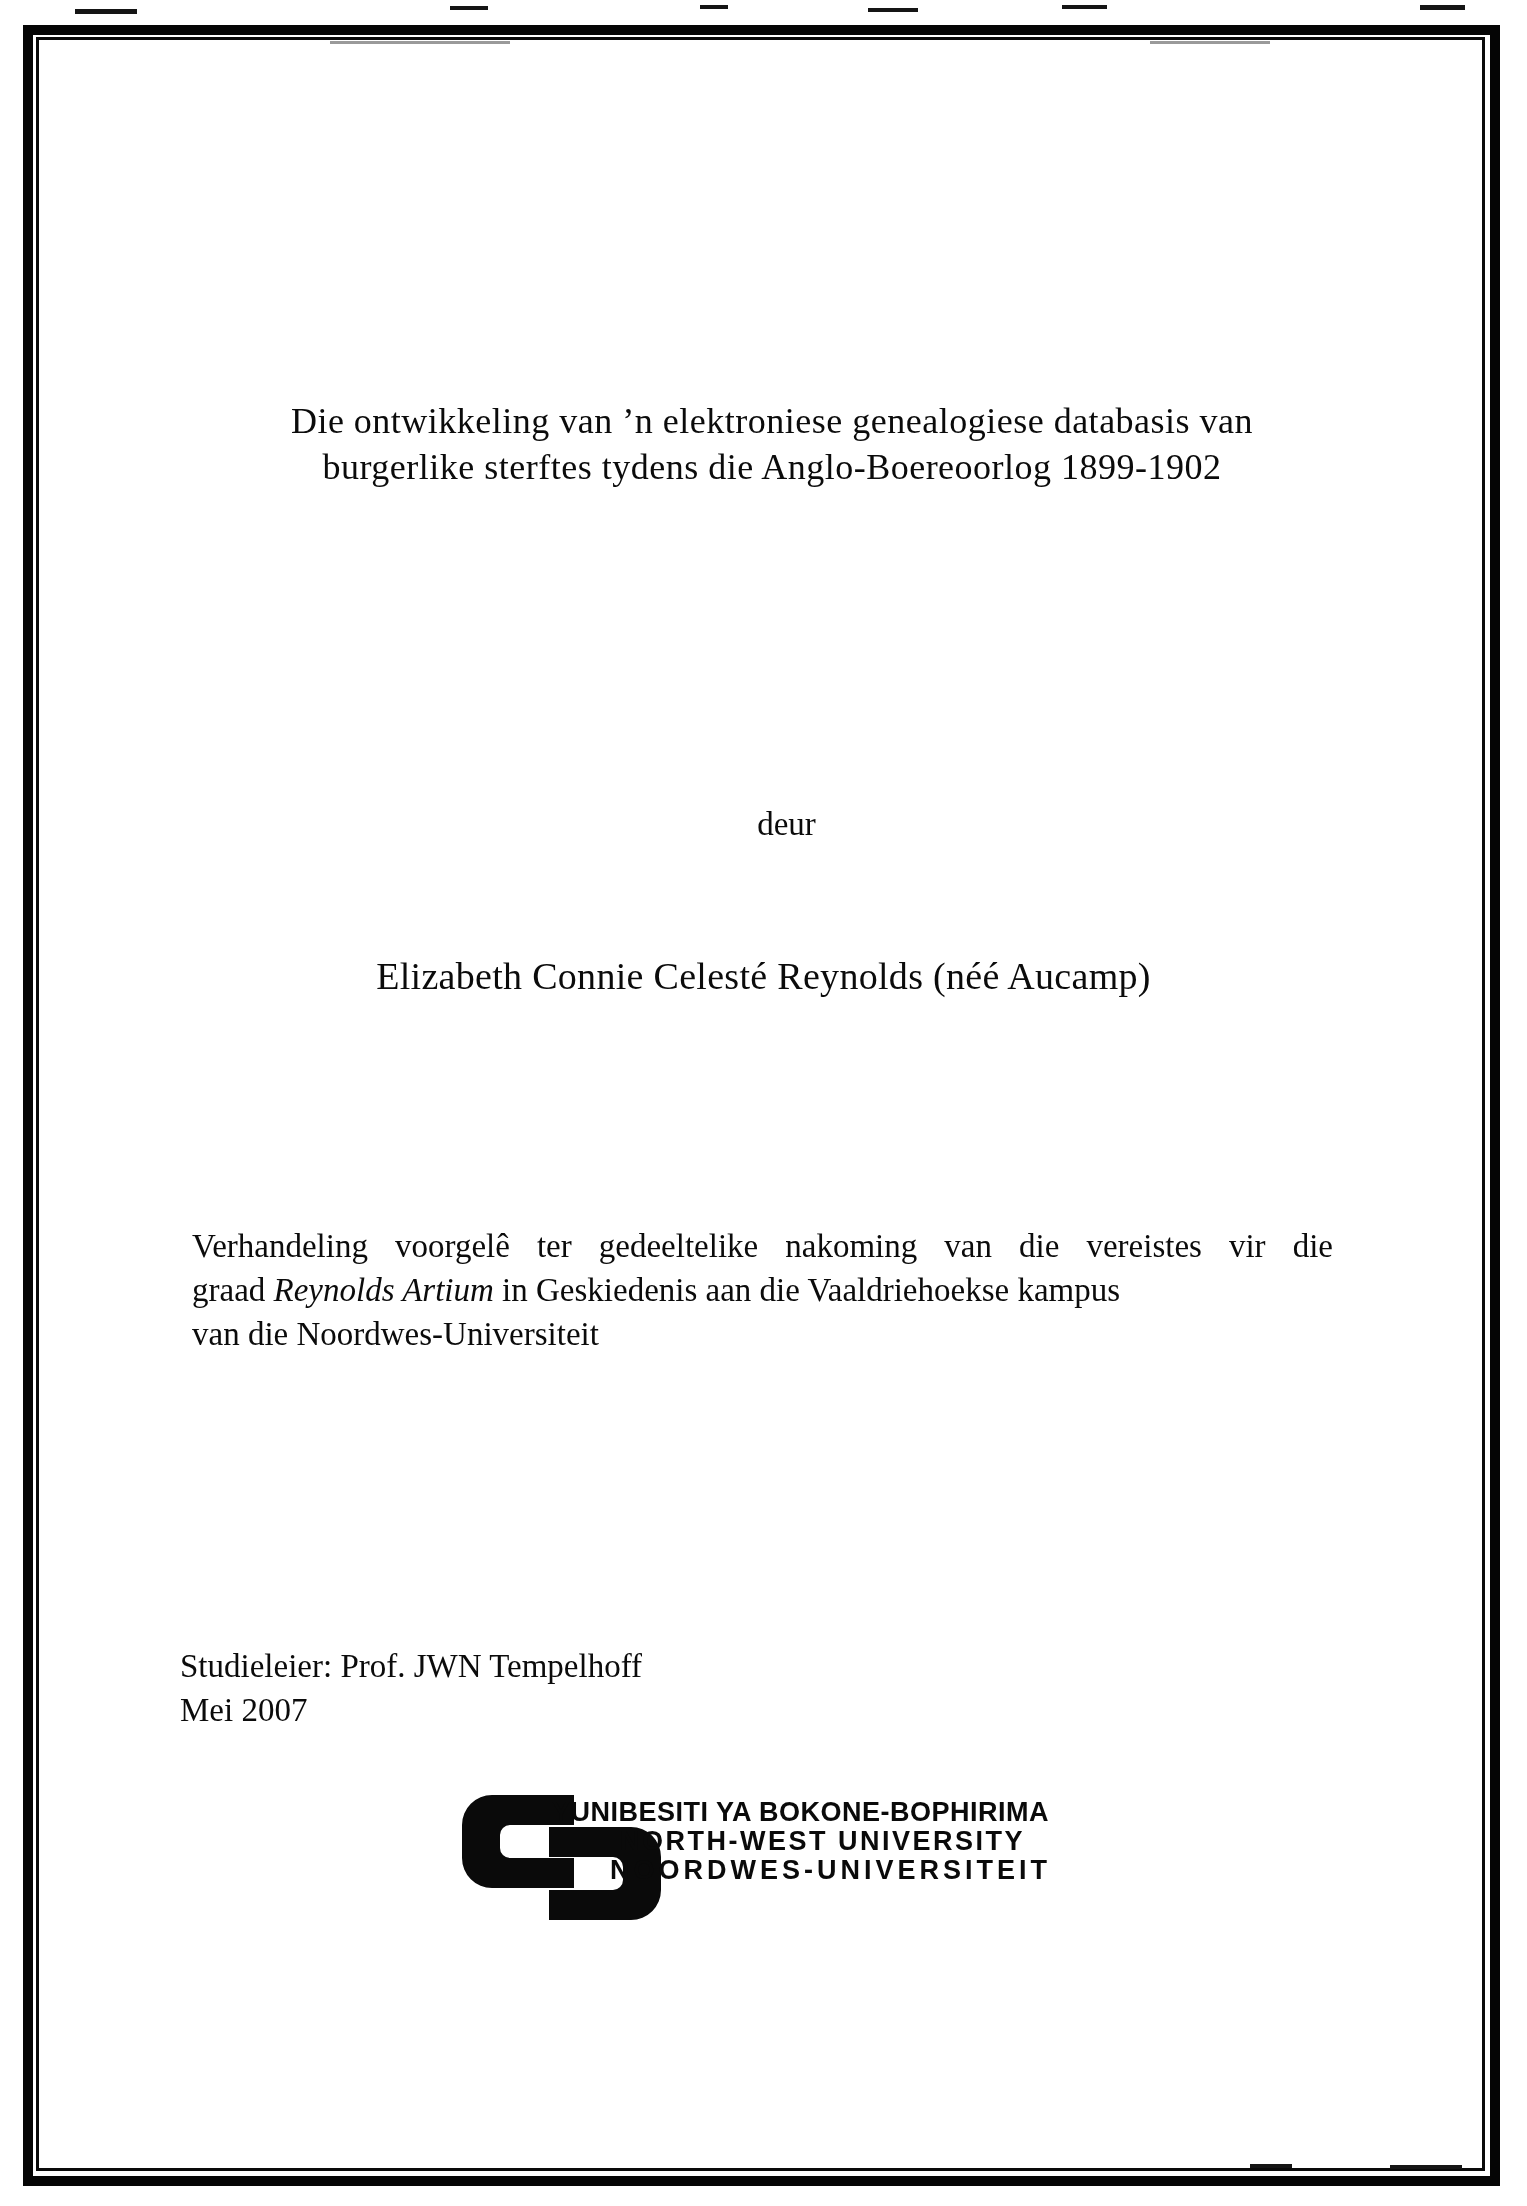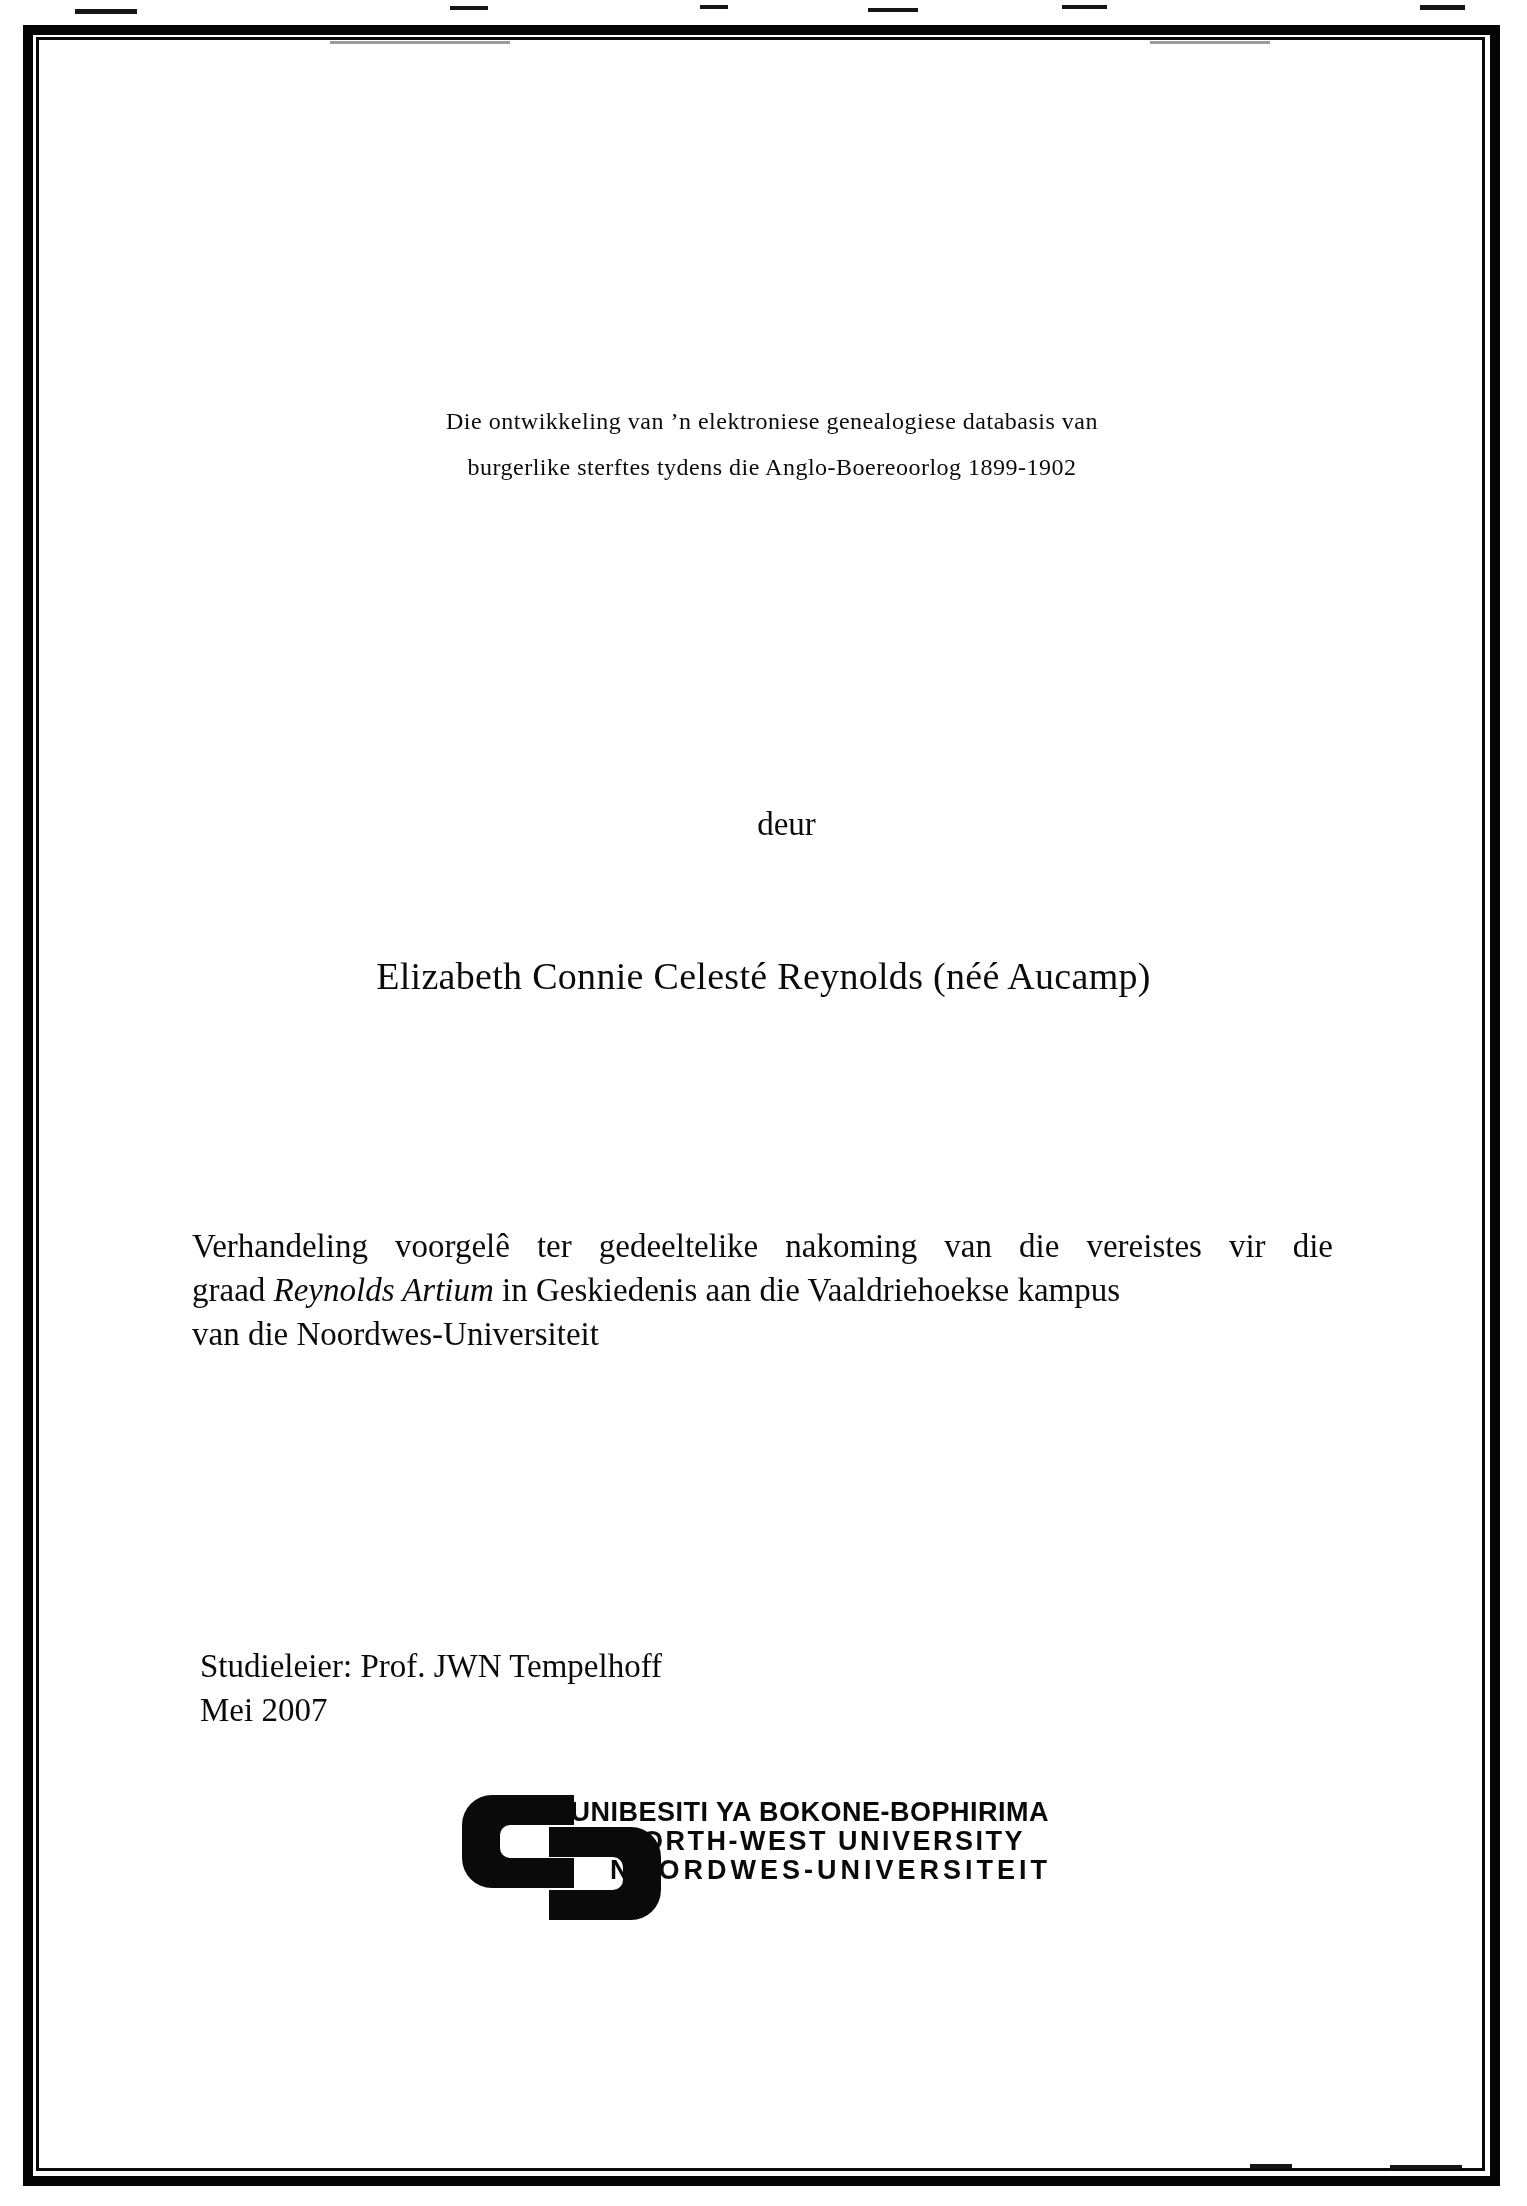--- a/index.html
+++ b/index.html
@@ -47,21 +47,21 @@
   .a8 { left: 1150px; top: 41px; width: 120px; height: 3px; background:#9a9a9a; }
   .a9 { left: 1250px; top: 2164px; width: 42px; height: 4px; }
   .a10 { left: 1390px; top: 2165px; width: 72px; height: 4px; }
 
   .title {
     position: absolute;
     left: 120px; right: 103px;
     top: 398px;
     margin: 0;
     text-align: center;
-    font-size: 24px;
+    font-size: 36px;
     font-weight: 400;
     line-height: 46px;
     letter-spacing: 0.5px;
   }
   .tline { display: block; }
   .tline + .tline { }
 
   .byline {
     position: absolute;
     left: 0; right: 0;
@@ -88,21 +88,21 @@
     line-height: 44px;
   }
   .s-just {
     text-align: justify;
     text-align-last: justify;
   }
   .statement em { font-style: italic; }
 
   .supervisor-block {
     position: absolute;
-    left: 200px;
+    left: 180px;
     top: 1644px;
     font-size: 33px;
     line-height: 44px;
   }
 
   .logo {
     position: absolute;
     left: 462px;
     top: 1795px;
     width: 640px;

